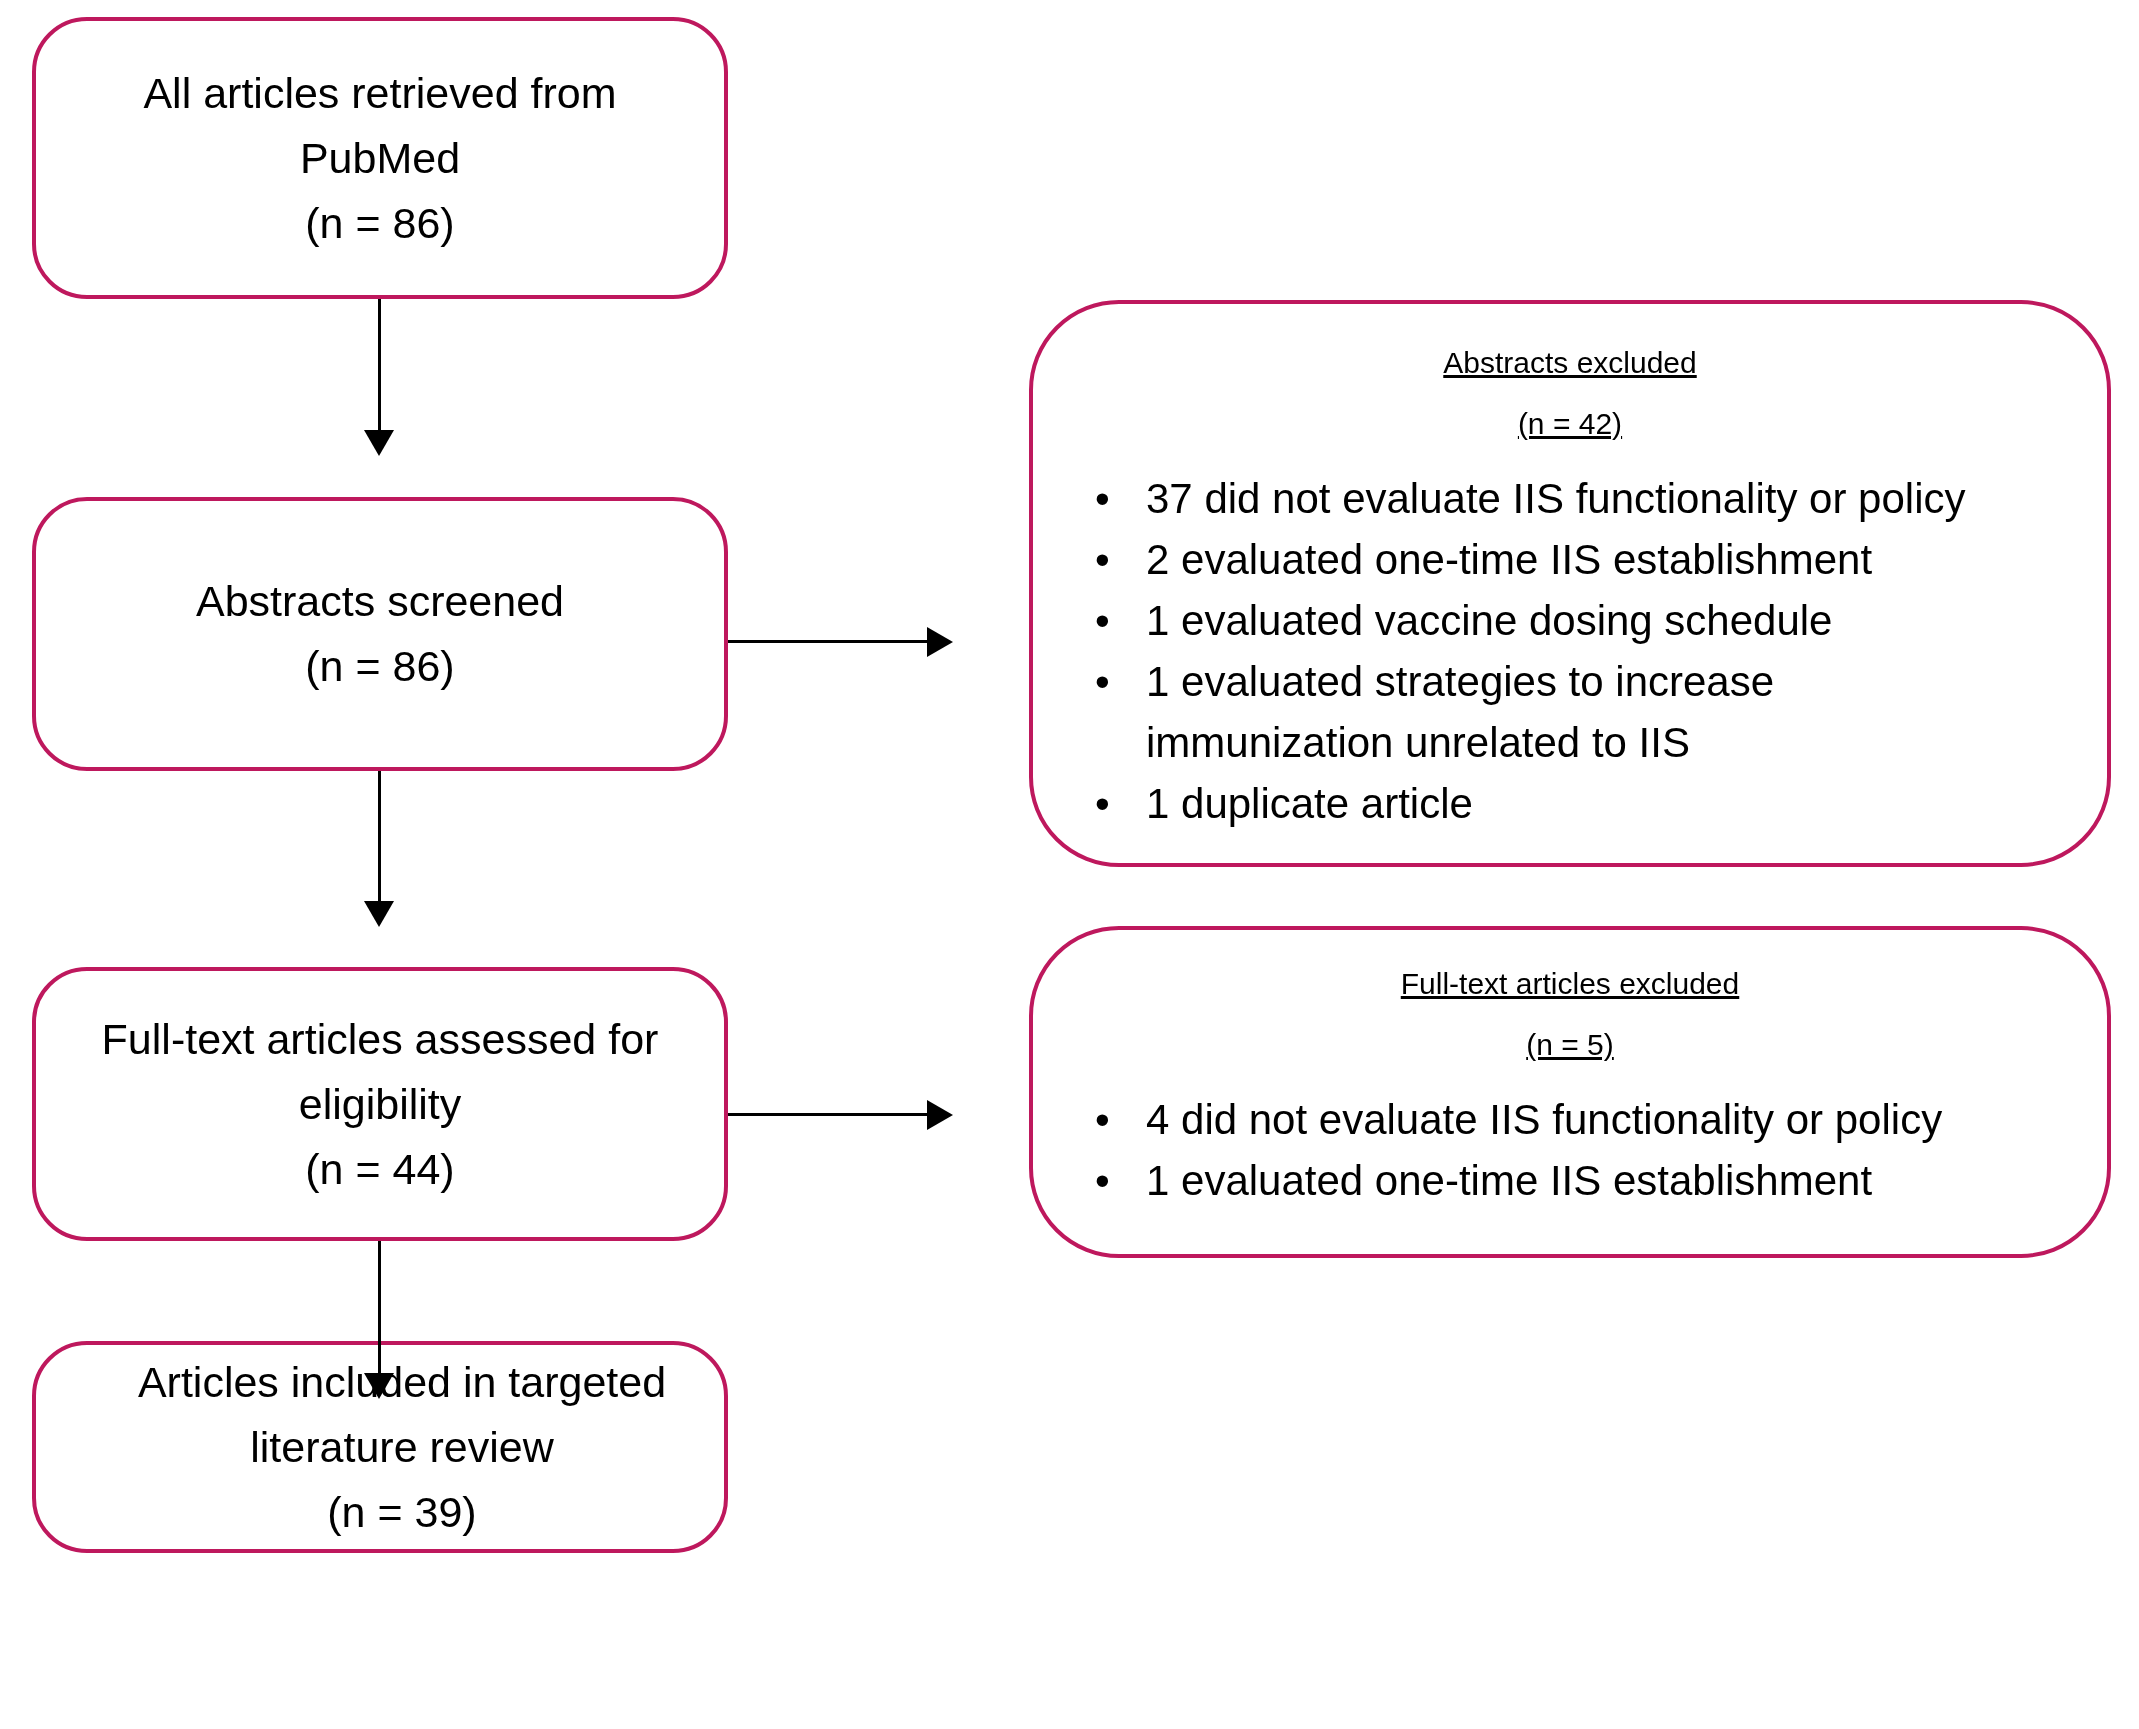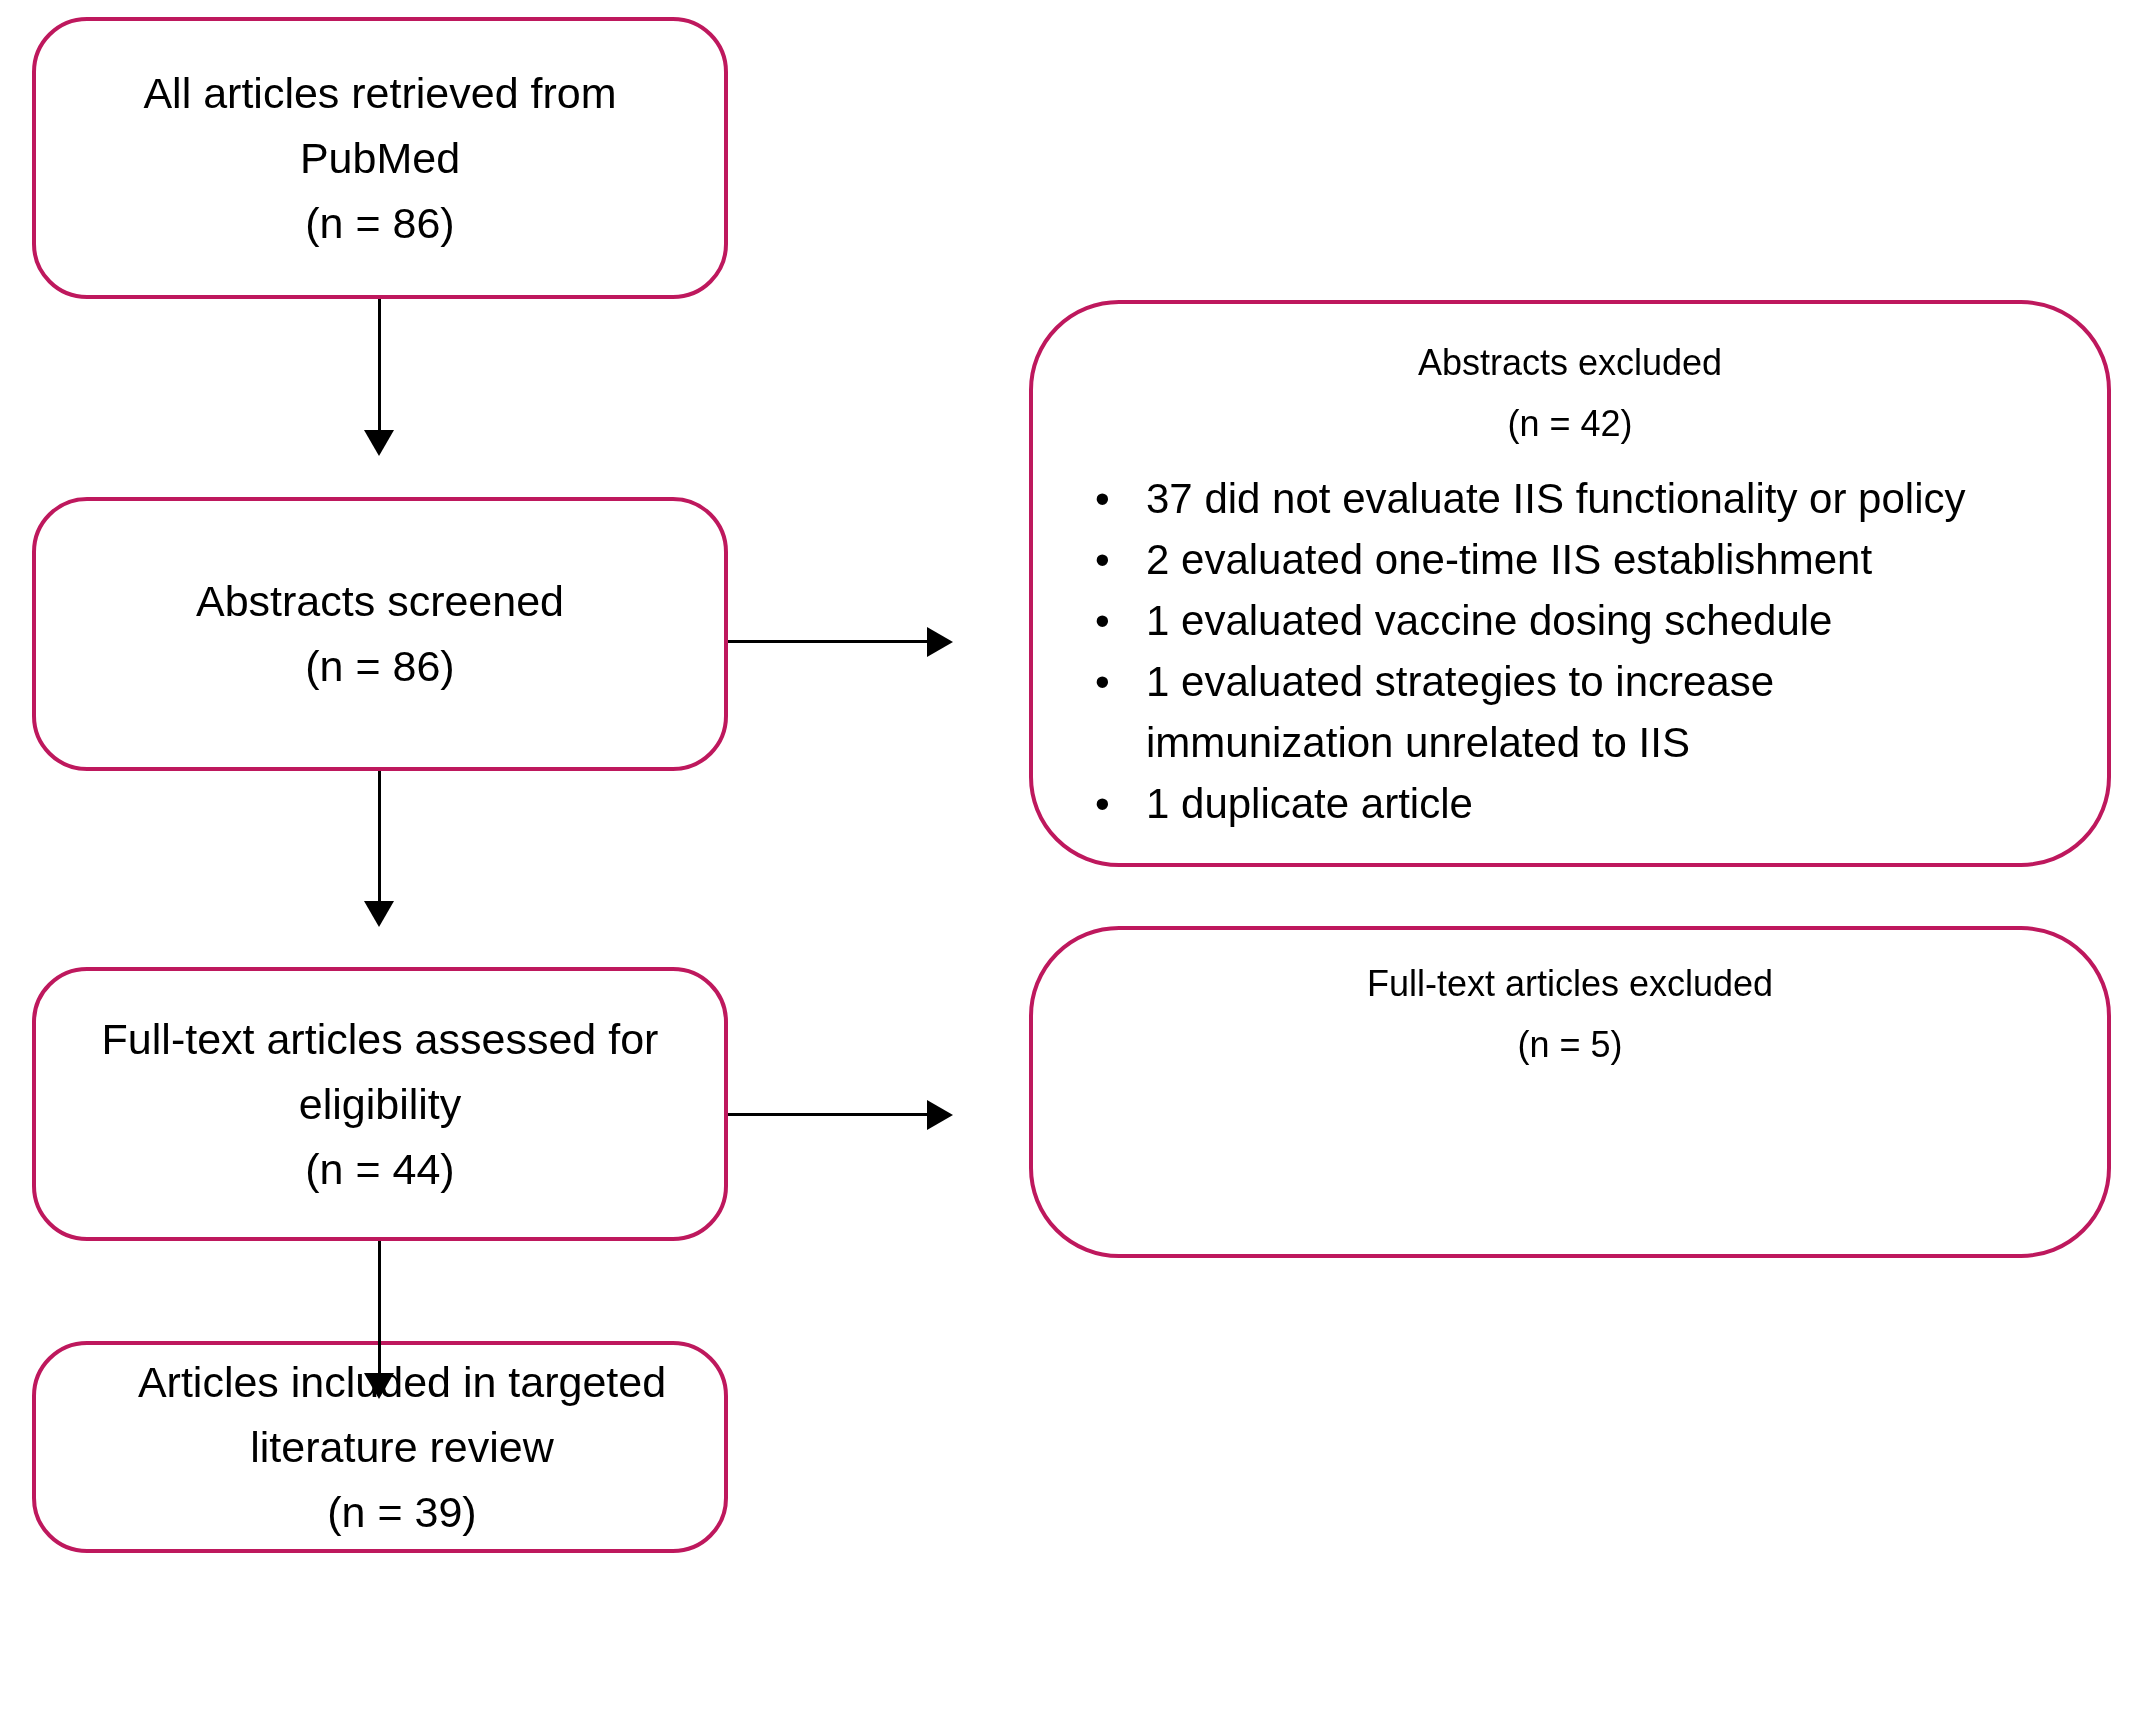--- a/index.html
+++ b/index.html
@@ -44,22 +44,23 @@
     width: 1082px;
     border-radius: 90px;
     font-size: 42px;
   }
   #eb1 { top: 300px;  height: 567px; }
   #eb2 { top: 926px; height: 332px; }
 
   .excl-title, .excl-count {
     text-align: center;
     line-height: 61px;
-    font-size: 36px;
+    font-size: 30px;
     white-space: nowrap;
+    text-decoration: underline;
   }
   #eb1 .excl-title { margin-top: 28px; }
   #eb2 .excl-title { margin-top: 23px; }
 
   .bullets {
     list-style: none;
     margin: 14.4px 0 0 0;
     padding: 0;
   }
   .bullets li {
@@ -165,20 +166,28 @@
       </li>
       <li>
         <div class="bullet-line">1 duplicate article</div>
       </li>
     </ul>
   </div>
 
   <div class="box excl-box" id="eb2">
     <div class="excl-title">Full-text articles excluded</div>
     <div class="excl-count">(n = 5)</div>
+    <ul class="bullets">
+      <li>
+        <div class="bullet-line">4 did not evaluate IIS functionality or policy</div>
+      </li>
+      <li>
+        <div class="bullet-line">1 evaluated one-time IIS establishment</div>
+      </li>
+    </ul>
   </div>
 
   <div class="varrow-line" id="va1-line"></div>
   <div class="varrow-head" id="va1-head"></div>
   <div class="varrow-line" id="va2-line"></div>
   <div class="varrow-head" id="va2-head"></div>
   <div class="varrow-line" id="va3-line"></div>
   <div class="varrow-head" id="va3-head"></div>
 
   <div class="harrow-line" id="ha1-line"></div>

